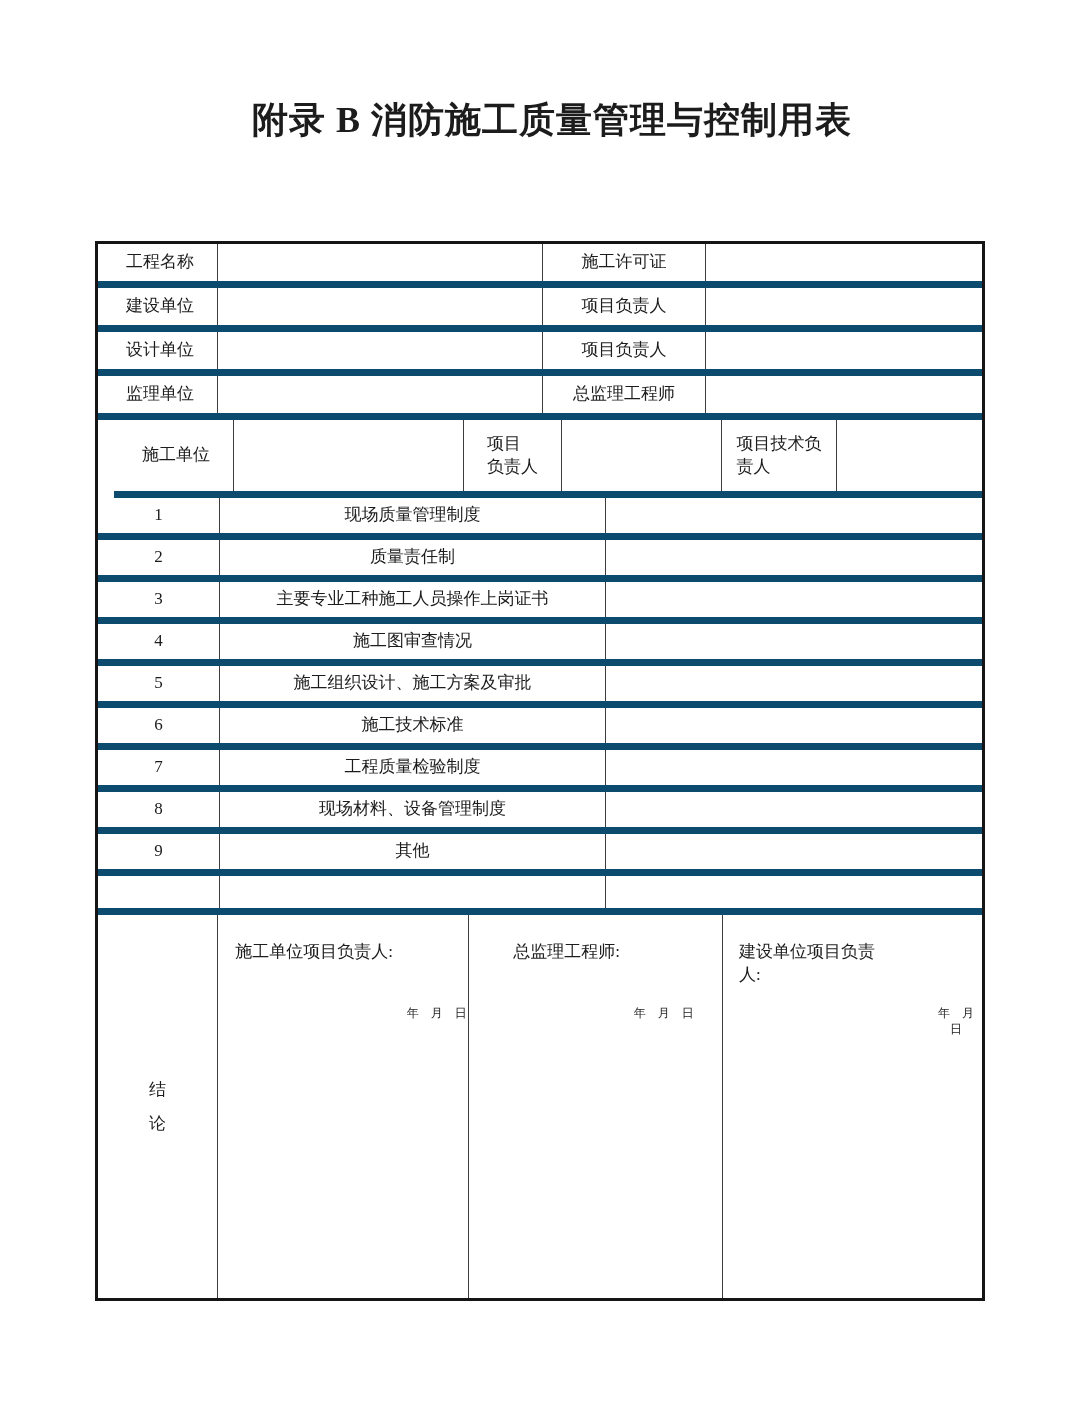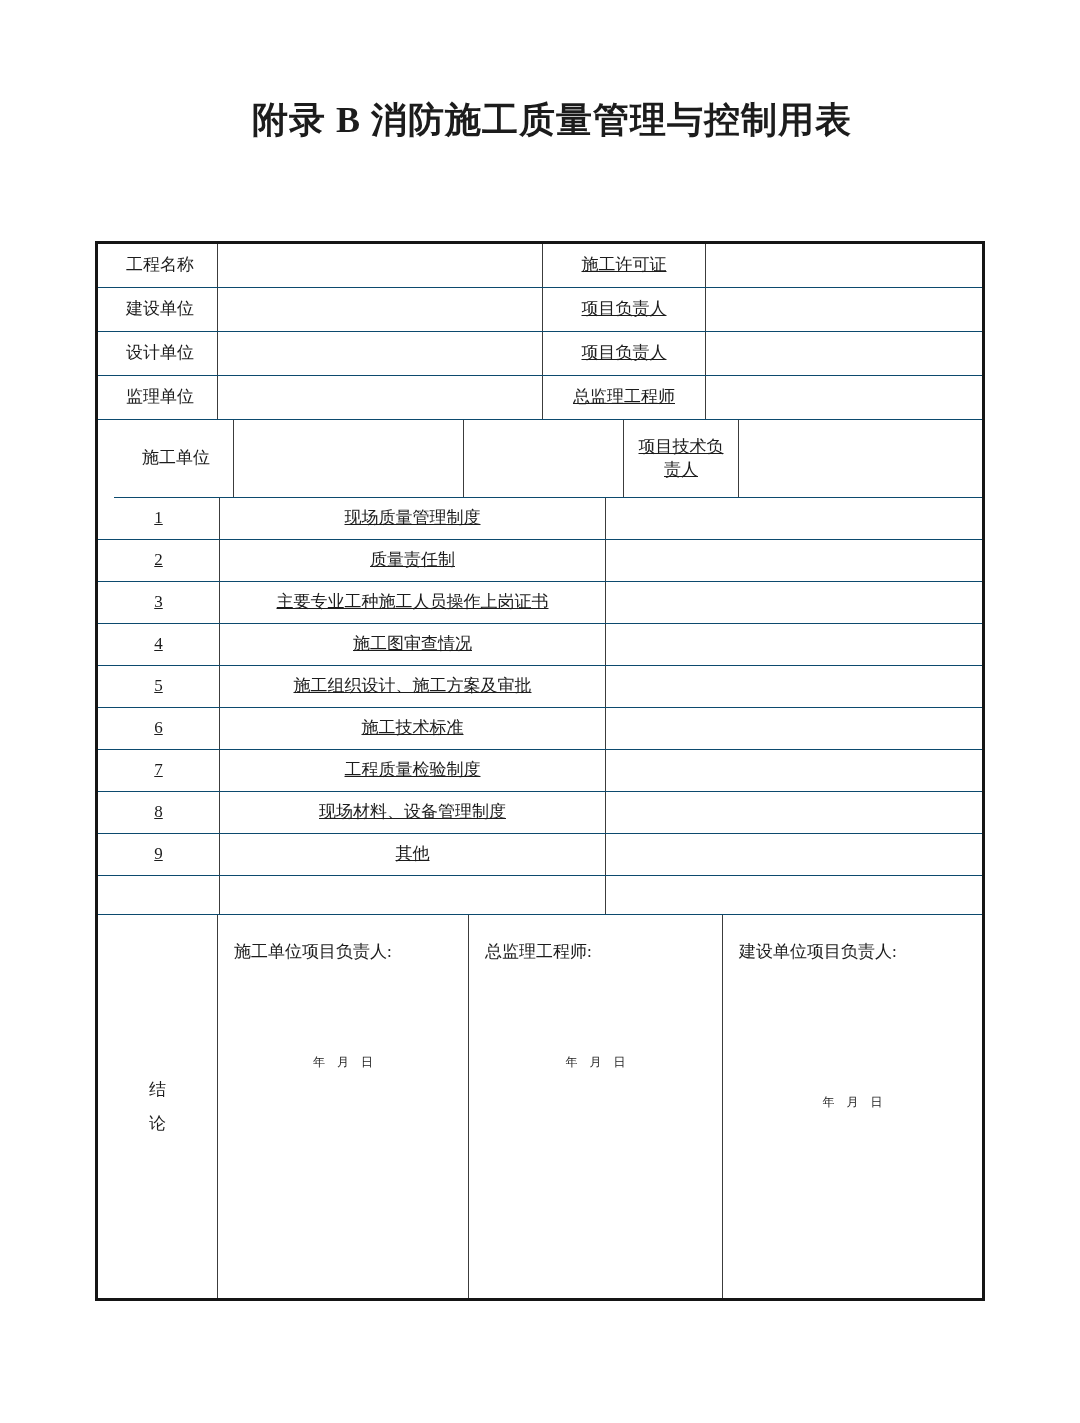--- a/index.html
+++ b/index.html
@@ -43,36 +43,36 @@
     left: 95px;
     top: 241px;
     width: 890px;
     border: 3px solid #151515;
     box-sizing: border-box;
     background: #ffffff;
   }
   .row {
     display: flex;
     flex-direction: row;
-    border-bottom: 1px solid #0c4a6e;
+    border-bottom: 7px solid #0c4a6e;
     box-sizing: border-box;
   }
   .row:last-child { border-bottom: none; }
   .cell {
     box-sizing: border-box;
     border-right: 1px solid #3c3c3c;
     display: flex;
     align-items: center;
     font-size: 17px;
     line-height: 1.35;
     white-space: pre-line;
   }
   .cell:last-child { border-right: none; }
   .cell.left   { justify-content: flex-start; padding-left: 28px; }
-  .cell.center { justify-content: center; text-align: center; text-decoration: underline; }
+  .cell.center { justify-content: center; text-align: left; }
 
   
   .info-row { height: 44px; }
   .info-row .c1 { width: 120px; }
   .info-row .c2 { width: 325px; }
   .info-row .c3 { width: 163px; }
   .info-row .c4 { flex: 1; }
 
   
   .contractor-row { height: 78px; margin-left: 16px; }
@@ -93,23 +93,23 @@
 
   
   .conclusion-row { height: 383px; }
   .conclusion-row .c1 {
     width: 120px;
     justify-content: center;
     text-align: center;
     line-height: 2.0;
   }
   .conclusion-row .sig-cell {
-    flex-direction: column;
+    flex-direction: row;
     align-items: stretch;
-    justify-content: flex-start;
+    justify-content: center;
   }
   .conclusion-row .c2 { width: 251px; }
   .conclusion-row .c3 { width: 254px; }
   .conclusion-row .c4 { flex: 1; gap: 40px; }
   .sig-title {
     margin: 26px 14px 0 16px;
     font-size: 17px;
   }
   .sig-date {
     margin-top: 90px;
@@ -147,20 +147,22 @@
     <div class="row info-row">
       <div class="cell left c1">监理单位</div>
       <div class="cell c2"></div>
       <div class="cell center c3">总监理工程师</div>
       <div class="cell c4"></div>
     </div>
 
     <div class="row contractor-row">
       <div class="cell left c1">施工单位</div>
       <div class="cell c2"></div>
+      <div class="cell center c3">项目
+负责人</div>
       <div class="cell c4"></div>
       <div class="cell center c5">项目技术负
 责人</div>
       <div class="cell c6"></div>
     </div>
 
 
     <div class="row item-row">
       <div class="cell center c1">1</div>
       <div class="cell center c2">现场质量管理制度</div>

